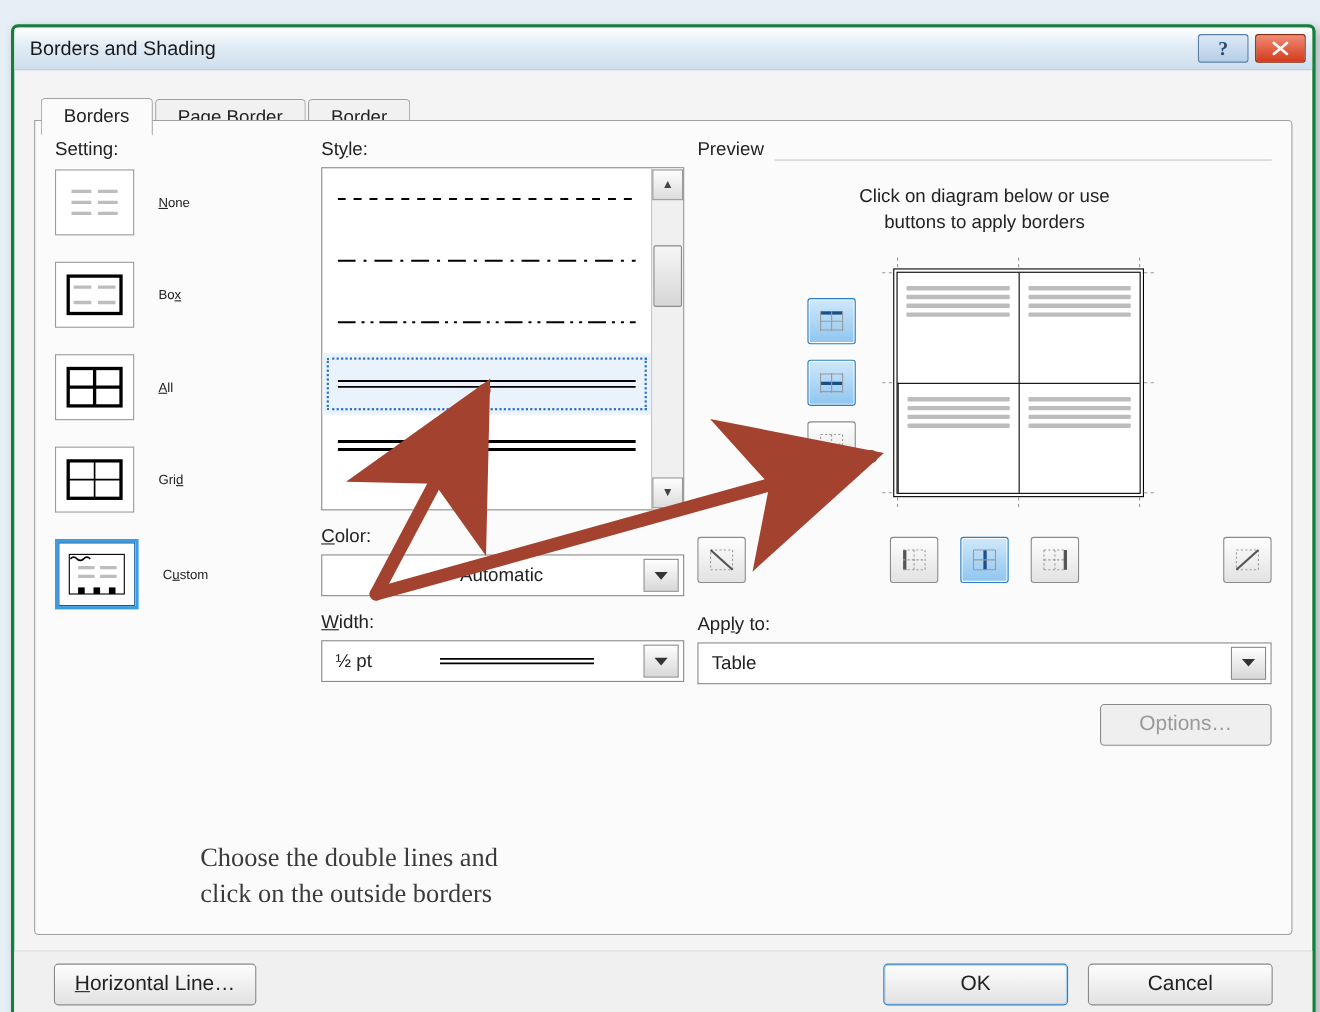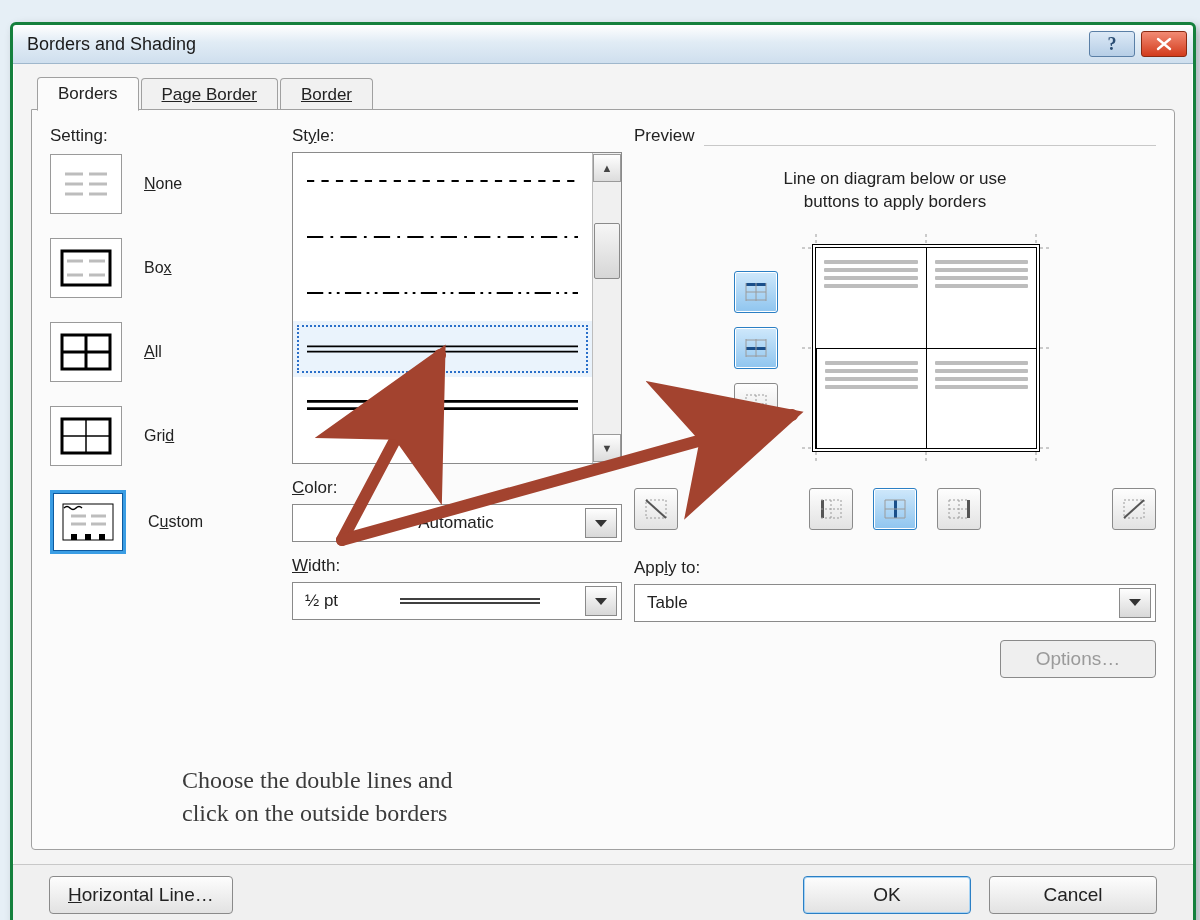--- a/index.html
+++ b/index.html
@@ -45,42 +45,42 @@
   .winbtn.help{background:linear-gradient(#dce9f6,#b6cee6);color:#2a4d73;}
   .winbtn.close{background:linear-gradient(#f28b74,#d23b1c);color:#fff;border-color:#8a2a12;}
   .winbtn.close svg{display:block}
   
   .body{flex:1;position:relative;padding:12px 18px 14px 18px;display:flex;flex-direction:column;}
   
   .tabs{display:flex;align-items:flex-end;gap:0;margin-bottom:-1px;padding-left:6px;}
   .tab{
     padding:6px 20px 6px 20px;border:1px solid var(--tab-border);border-bottom:none;
     background:#f1f1f1;border-radius:4px 4px 0 0;margin-right:2px;font-size:17px;color:#222;
-    position:relative;top:1px;
+    position:relative;top:13px;
   }
   .tab.active{background:#fbfbfb;border-bottom:1px solid #fbfbfb;z-index:2;}
   .tab u{text-decoration:underline;}
   .tabpanel{
     border:1px solid var(--tab-border);background:#fbfbfb;border-radius:0 4px 4px 4px;
     flex:1;position:relative;padding:16px 18px 18px 18px;
   }
   .cols{display:flex;height:100%;gap:12px;}
   .col-setting{width:230px;flex:none;}
   .col-style{width:330px;flex:none;}
   .col-preview{flex:1;}
   .grp-head{font-size:17px;color:#222;margin-bottom:6px;}
   .underline{text-decoration:underline}
   
   .setting-list{display:flex;flex-direction:column;gap:24px;margin-top:8px;}
   .setting-item{display:flex;align-items:center;gap:22px;cursor:default;}
   .setting-icon{
     width:70px;height:58px;border:1px solid #9a9a9a;background:#fff;display:flex;align-items:center;justify-content:center;
   }
   .setting-icon.sel{border:3px solid var(--sel-blue);box-shadow:0 0 0 1px #0d5aa0 inset;}
-  .setting-label{font-size:16px}
+  .setting-label{font-size:12px}
   
   .stylebox{
     border:1px solid #8a8a8a;background:#fff;height:310px;position:relative;display:flex;
   }
   .stylelist{flex:1;overflow:hidden;position:relative;}
   .stylelist .row{height:56px;display:flex;align-items:center;justify-content:center;padding:0 14px;}
   .stylelist .row.sel{outline:2px dotted #2a6fc9;outline-offset:-6px;background:#eaf3fc;}
   .scrollbar{width:28px;flex:none;background:var(--scroll-track);border-left:1px solid #bdbdbd;display:flex;flex-direction:column;align-items:center;}
   .sbtn{width:26px;height:26px;margin:1px;border:1px solid #9a9a9a;background:linear-gradient(#fefefe,#dcdcdc);display:flex;align-items:center;justify-content:center;font-size:11px;color:#444;}
   .strack{flex:1;background:var(--scroll-track);position:relative;width:100%;}
@@ -317,21 +317,21 @@
             </div>
           </div>
         </div>
 
         <div class="col-preview">
           <div class="preview-head">
             <span class="lbl">Preview</span>
             <span class="line"></span>
           </div>
           <div class="preview-hint">
-            <div>Line on diagram below or use</div>
+            <div>Click on diagram below or use</div>
             <div>buttons to apply borders</div>
           </div>
 
           <div class="preview-main">
             <div class="edgebtns">
               <div class="edgebtn sel">
                 <svg width="24" height="22" viewBox="0 0 24 22">
                     <rect x="2" y="2" width="20" height="3" fill="#1a4f8a"></rect>
                     <g stroke="#9a9a9a" stroke-width="1">
                       <line x1="2" y1="11" x2="22" y2="11"></line>

